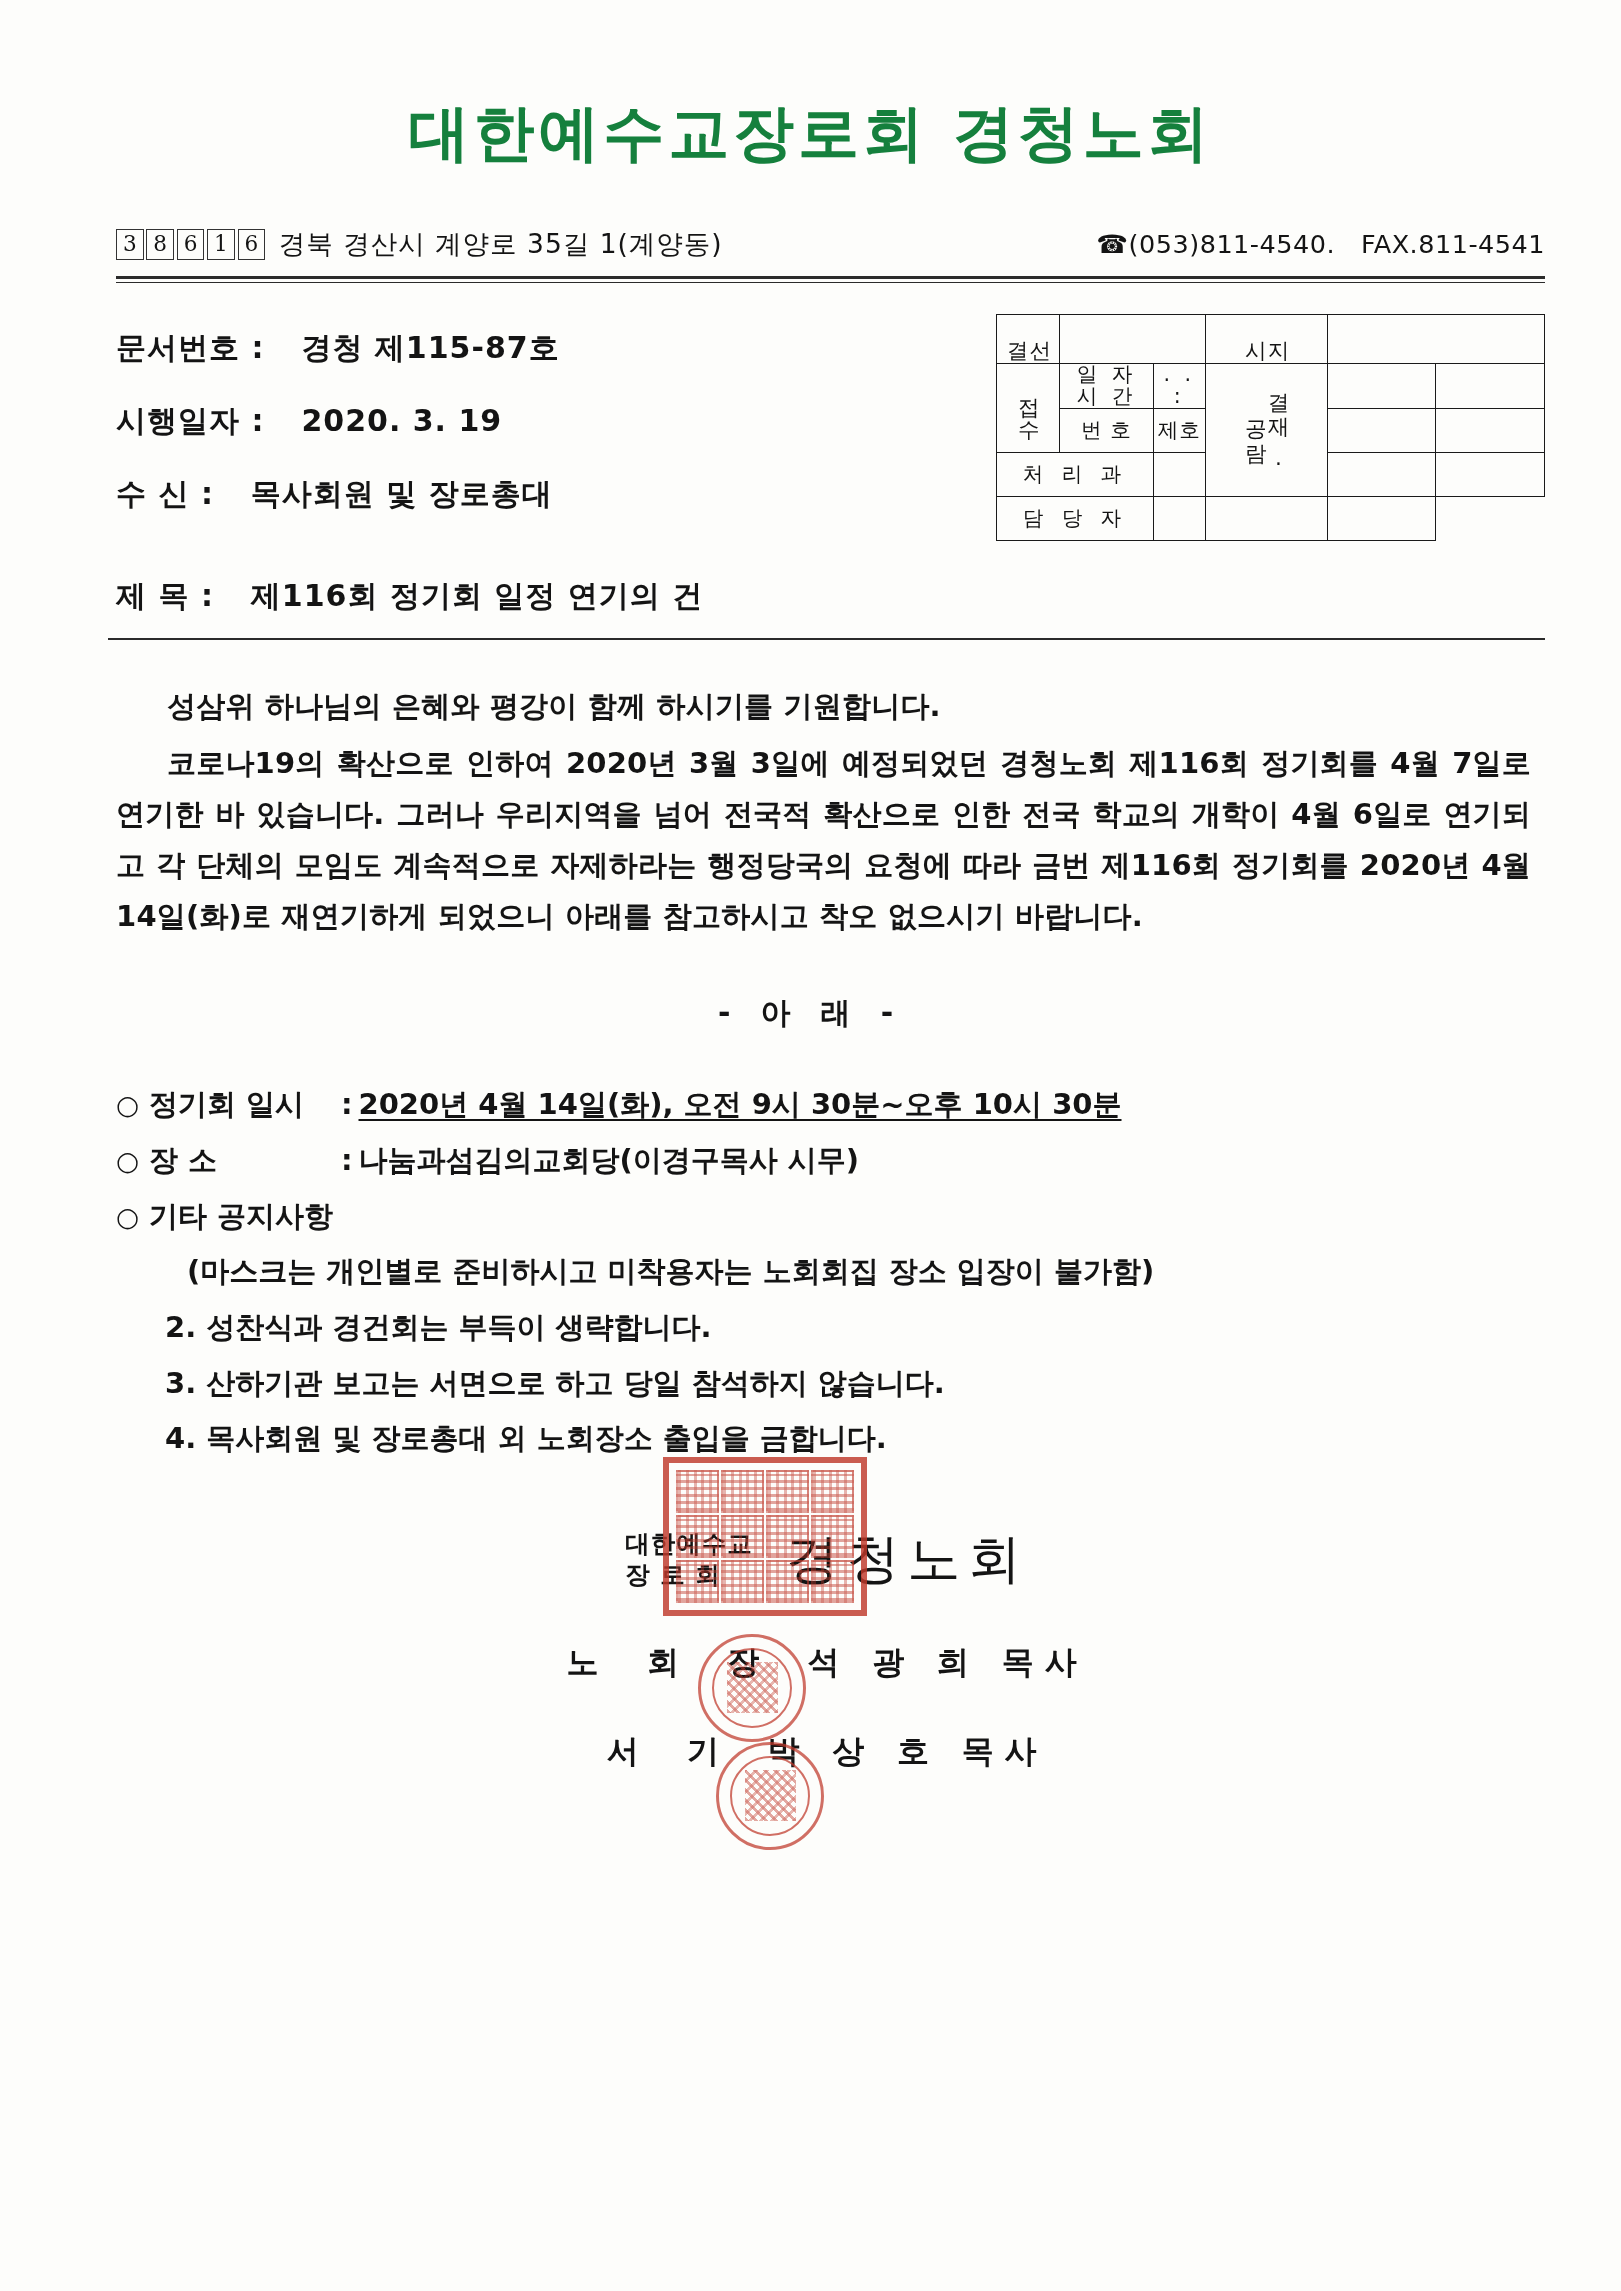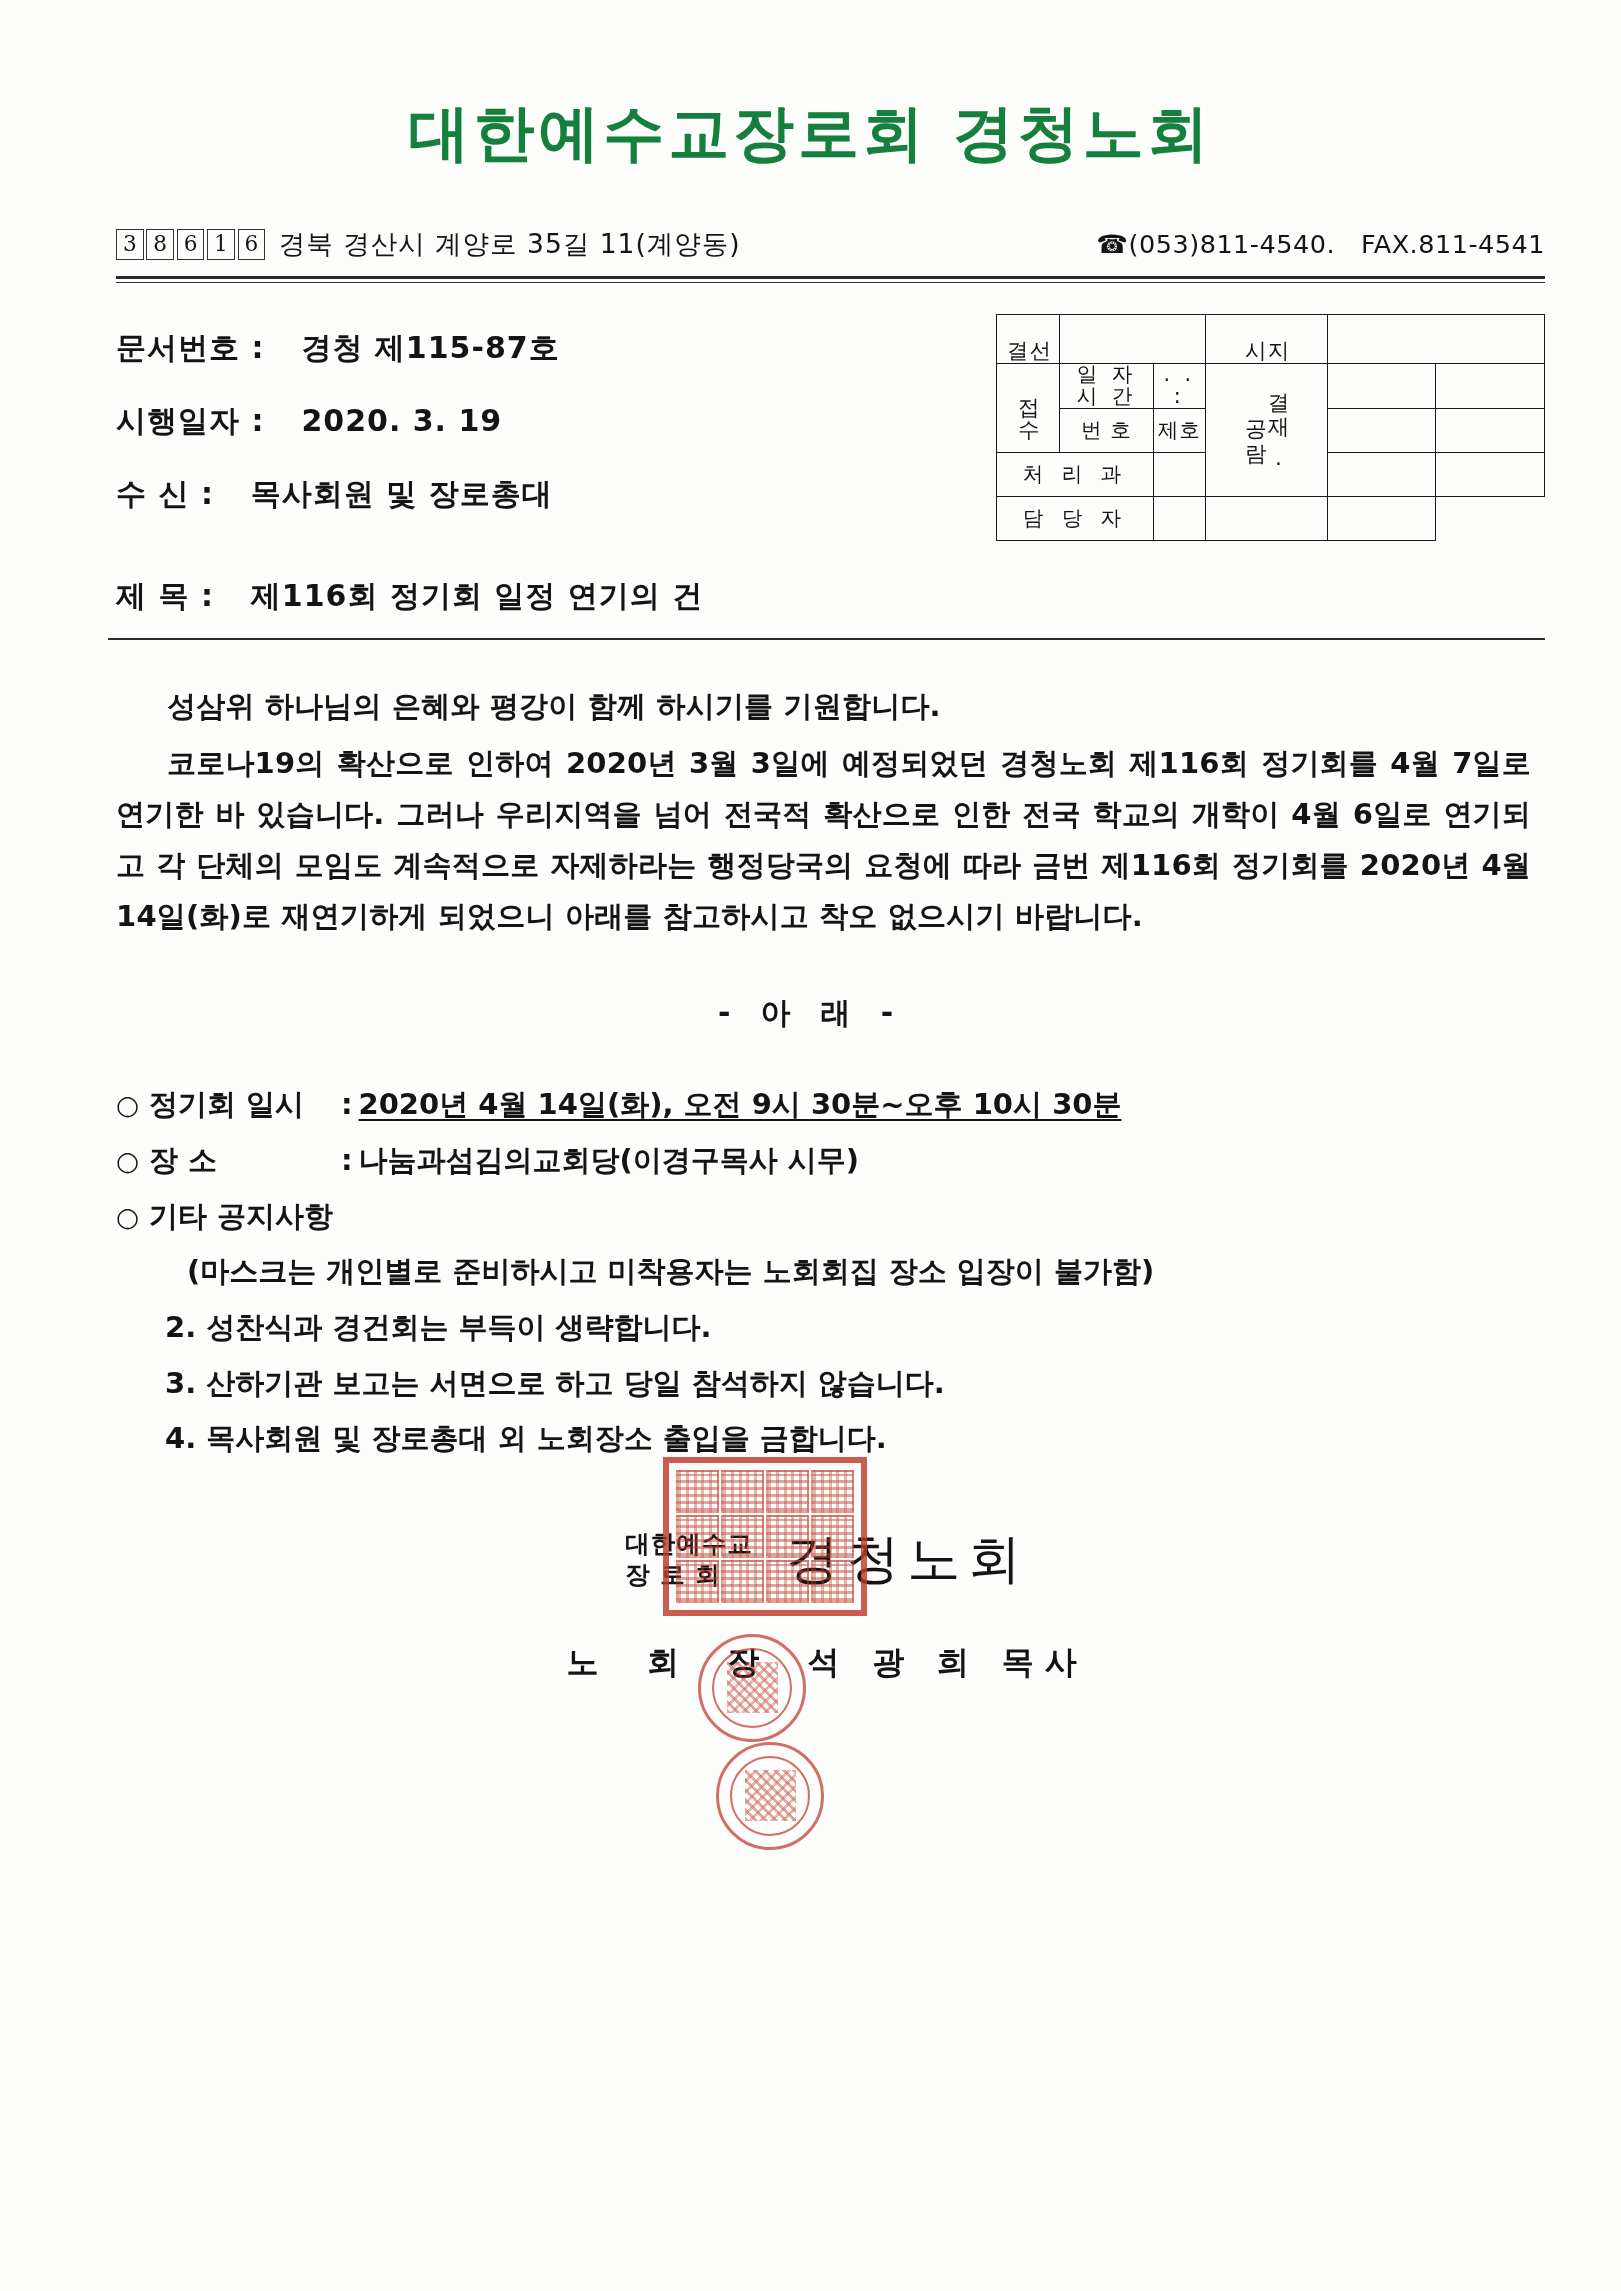--- a/index.html
+++ b/index.html
@@ -187,21 +187,21 @@
   <div class="org-title">대한예수교장로회 경청노회</div>
 
   <div class="addr-row">
     <div class="zipbox">
       <span>3</span>
       <span>8</span>
       <span>6</span>
       <span>1</span>
       <span>6</span>
     </div>
-    <div class="addr-text">경북 경산시 계양로 35길 11(계양동)</div>
+    <div class="addr-text">경북 경산시 계양로 35길 1(계양동)</div>
     <div class="contact">
       <span>☎</span><span>(053)811-4540.</span>&nbsp;&nbsp;&nbsp;<span>FAX.811-4541</span>
     </div>
   </div>
 
   <div class="rule"></div>
 
   <div class="midblock">
     <div class="metacol">
       <div class="metaline">
@@ -330,20 +330,25 @@
         <div>장 로 회</div>
       </div>
       <div class="big">경청노회</div>
     </div>
 
     <div class="sig-line">
       <span class="role">노 회 장</span>
       <span class="name">석 광 희</span>
       <span>목사</span>
     </div>
+    <div class="sig-line">
+      <span class="role">서      기</span>
+      <span class="name">박 상 호</span>
+      <span>목사</span>
+    </div>
 
     <div class="seal seal-main">
       <div class="inner">
         <i></i>
           <i></i>
           <i></i>
           <i></i>
           <i></i>
           <i></i>
           <i></i>

